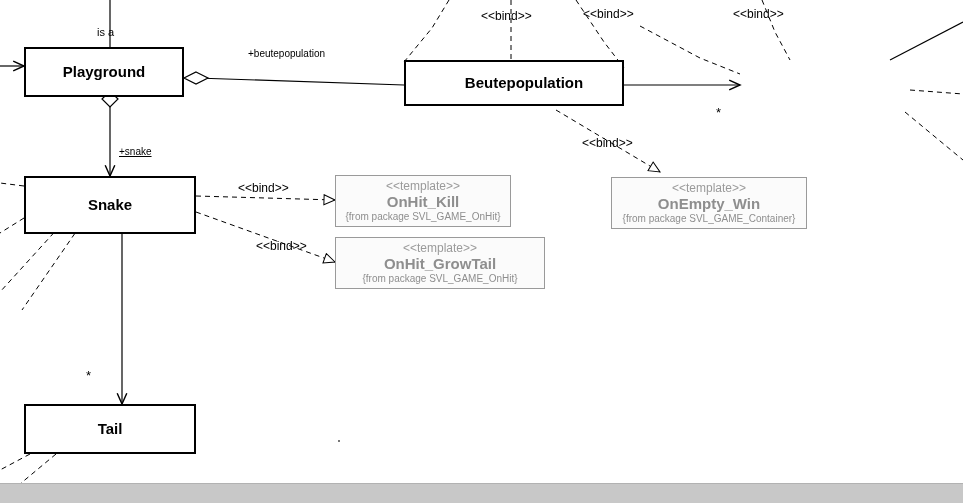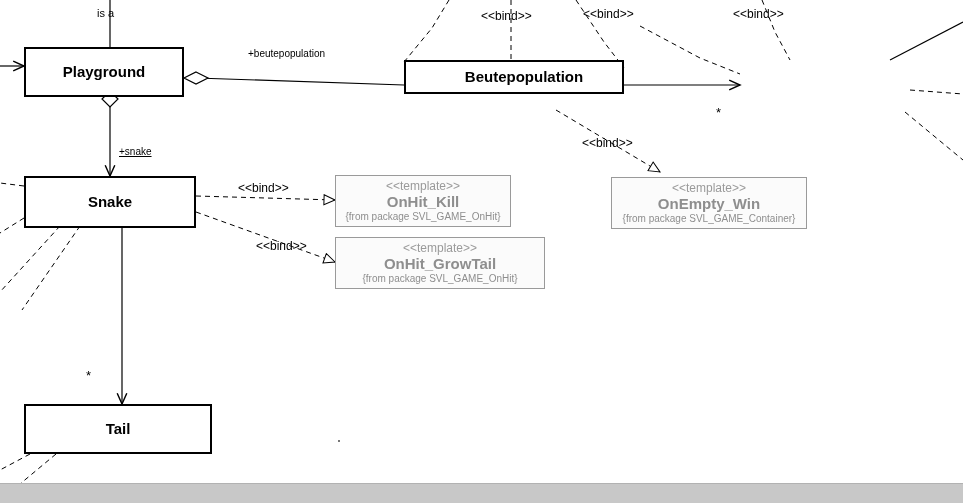--- a/index.html
+++ b/index.html
@@ -152,29 +152,29 @@
     <path d="M56 454 L20 484" fill="none" stroke="#000" stroke-width="1" stroke-dasharray="5,4"></path>
     <path d="M30 454 L0 470" fill="none" stroke="#000" stroke-width="1" stroke-dasharray="5,4"></path>
 
     <line x1="0" y1="66" x2="24" y2="66" stroke="#000" stroke-width="1.2" marker-end="url(#openarrow)"></line>
   </svg>
 
   <div class="node class-node" style="left:24px; top:47px; width:160px; height:50px;">
     <div class="node-title">Playground</div>
   </div>
 
-  <div class="node class-node" style="left:24px; top:176px; width:172px; height:52px;">
+  <div class="node class-node" style="left:24px; top:176px; width:172px; height:58px;">
     <div class="node-title">Snake</div>
   </div>
 
-  <div class="node class-node" style="left:24px; top:404px; width:188px; height:50px;align-items:center;">
+  <div class="node class-node" style="left:24px; top:404px; width:172px; height:50px;align-items:center;">
     <div class="node-title">Tail</div>
   </div>
 
-  <div class="node class-node" style="left:404px; top:60px; width:220px; height:34px;padding-left:20px;">
+  <div class="node class-node" style="left:404px; top:60px; width:220px; height:46px;padding-left:20px;">
     <div class="node-title">Beutepopulation</div>
   </div>
 
 
   <div class="node template-node" style="left:335px; top:175px; width:176px; height:52px;">
     <div class="stereotype">&lt;&lt;template&gt;&gt;</div>
     <div class="node-title">OnHit_Kill</div>
     <div class="from-package">{from package SVL_GAME_OnHit}</div>
   </div>
 
@@ -183,21 +183,21 @@
     <div class="node-title">OnHit_GrowTail</div>
     <div class="from-package">{from package SVL_GAME_OnHit}</div>
   </div>
 
   <div class="node template-node" style="left:611px; top:177px; width:196px; height:52px;">
     <div class="stereotype">&lt;&lt;template&gt;&gt;</div>
     <div class="node-title">OnEmpty_Win</div>
     <div class="from-package">{from package SVL_GAME_Container}</div>
   </div>
 
-  <div class="edge-label small" style="left:97px; top:7px;">is a</div>
+  <div class="edge-label small" style="left:97px; top:26px;">is a</div>
   <div class="edge-label bold-ish" style="left:248px; top:48px;">+beutepopulation</div>
   <div class="edge-label bold-ish" style="left:119px; top:146px;text-decoration:underline;">+snake</div>
   <div class="edge-label" style="left:238px; top:181px;">&lt;&lt;bind&gt;&gt;</div>
   <div class="edge-label" style="left:256px; top:239px;">&lt;&lt;bind&gt;&gt;</div>
   <div class="edge-label" style="left:481px; top:9px;">&lt;&lt;bind&gt;&gt;</div>
   <div class="edge-label" style="left:583px; top:7px;">&lt;&lt;bind&gt;&gt;</div>
   <div class="edge-label" style="left:733px; top:7px;">&lt;&lt;bind&gt;&gt;</div>
   <div class="edge-label" style="left:582px; top:136px;">&lt;&lt;bind&gt;&gt;</div>
   <div class="mult-label" style="left:716px; top:105px;">*</div>
   <div class="mult-label" style="left:86px; top:368px;">*</div>

